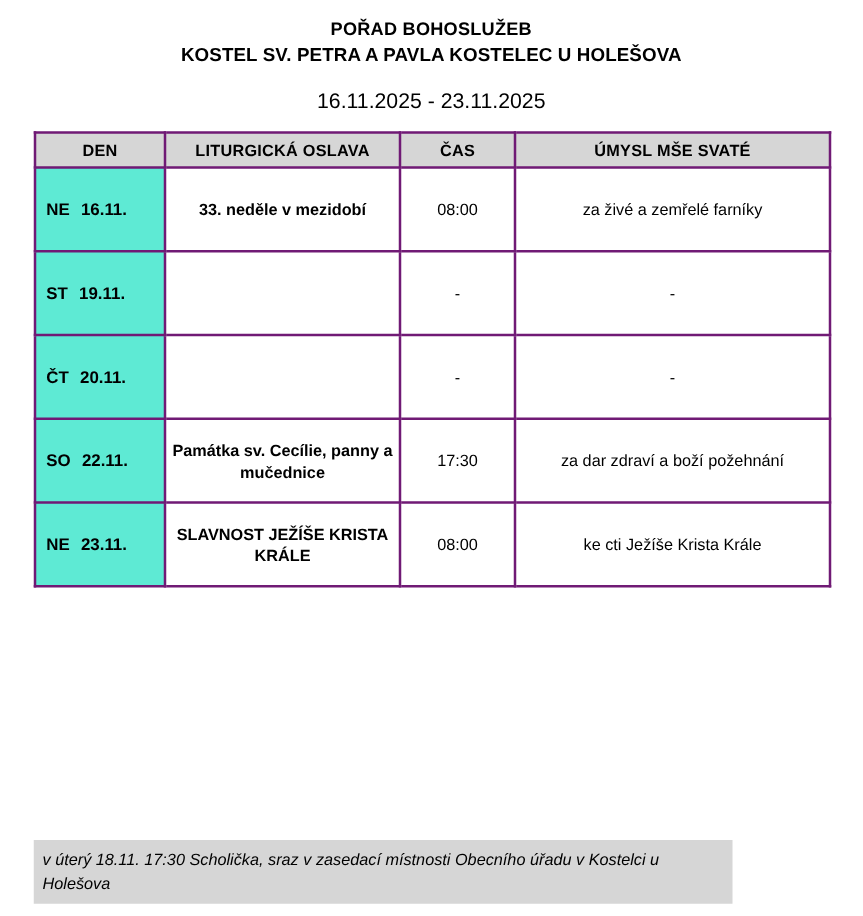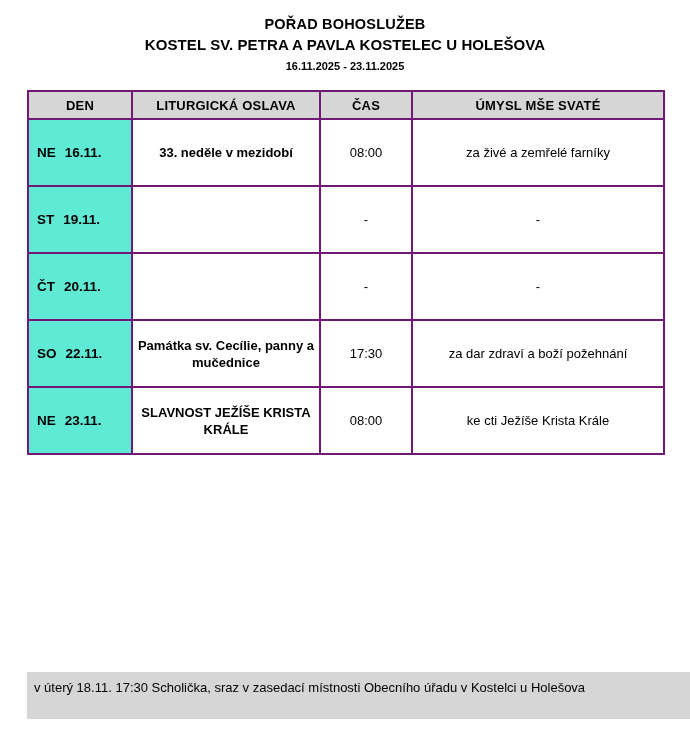--- a/index.html
+++ b/index.html
@@ -31,24 +31,24 @@
     line-height: 20px;
   }
   .header .line2 {
     font-size: 15px;
     font-weight: bold;
     letter-spacing: 0.1px;
     line-height: 21px;
     text-align: center;
   }
   .header .line3 {
-    font-size: 11px;
-    font-weight: bold;
+    font-size: 17px;
+    font-weight: normal;
     line-height: 20px;
-    margin-top: 1px;
+    margin-top: 16px;
   }
   .schedule-wrap {
     margin: 14px 27px 0 27px;
   }
   table.schedule {
     border-collapse: collapse;
     width: 636px;
     table-layout: fixed;
     border: 1.5px solid #000;
   }
@@ -97,27 +97,28 @@
     line-height: 17px;
     padding: 4px 4px;
   }
   tr.row {
     height: 67px;
   }
   .note {
     position: absolute;
     left: 27px;
     top: 672px;
-    width: 664px;
+    width: 559px;
     box-sizing: border-box;
     background: #d6d6d6;
     font-size: 13px;
     line-height: 19px;
     padding: 6px 7px 7px 7px;
     min-height: 47px;
+    font-style: italic;
   }
 </style>
 </head>
 <body>
 
 <div class="page">
 
   <div class="header">
     <div class="line1">POŘAD BOHOSLUŽEB</div>
     <div class="line2">KOSTEL SV. PETRA A PAVLA KOSTELEC U HOLEŠOVA</div>

